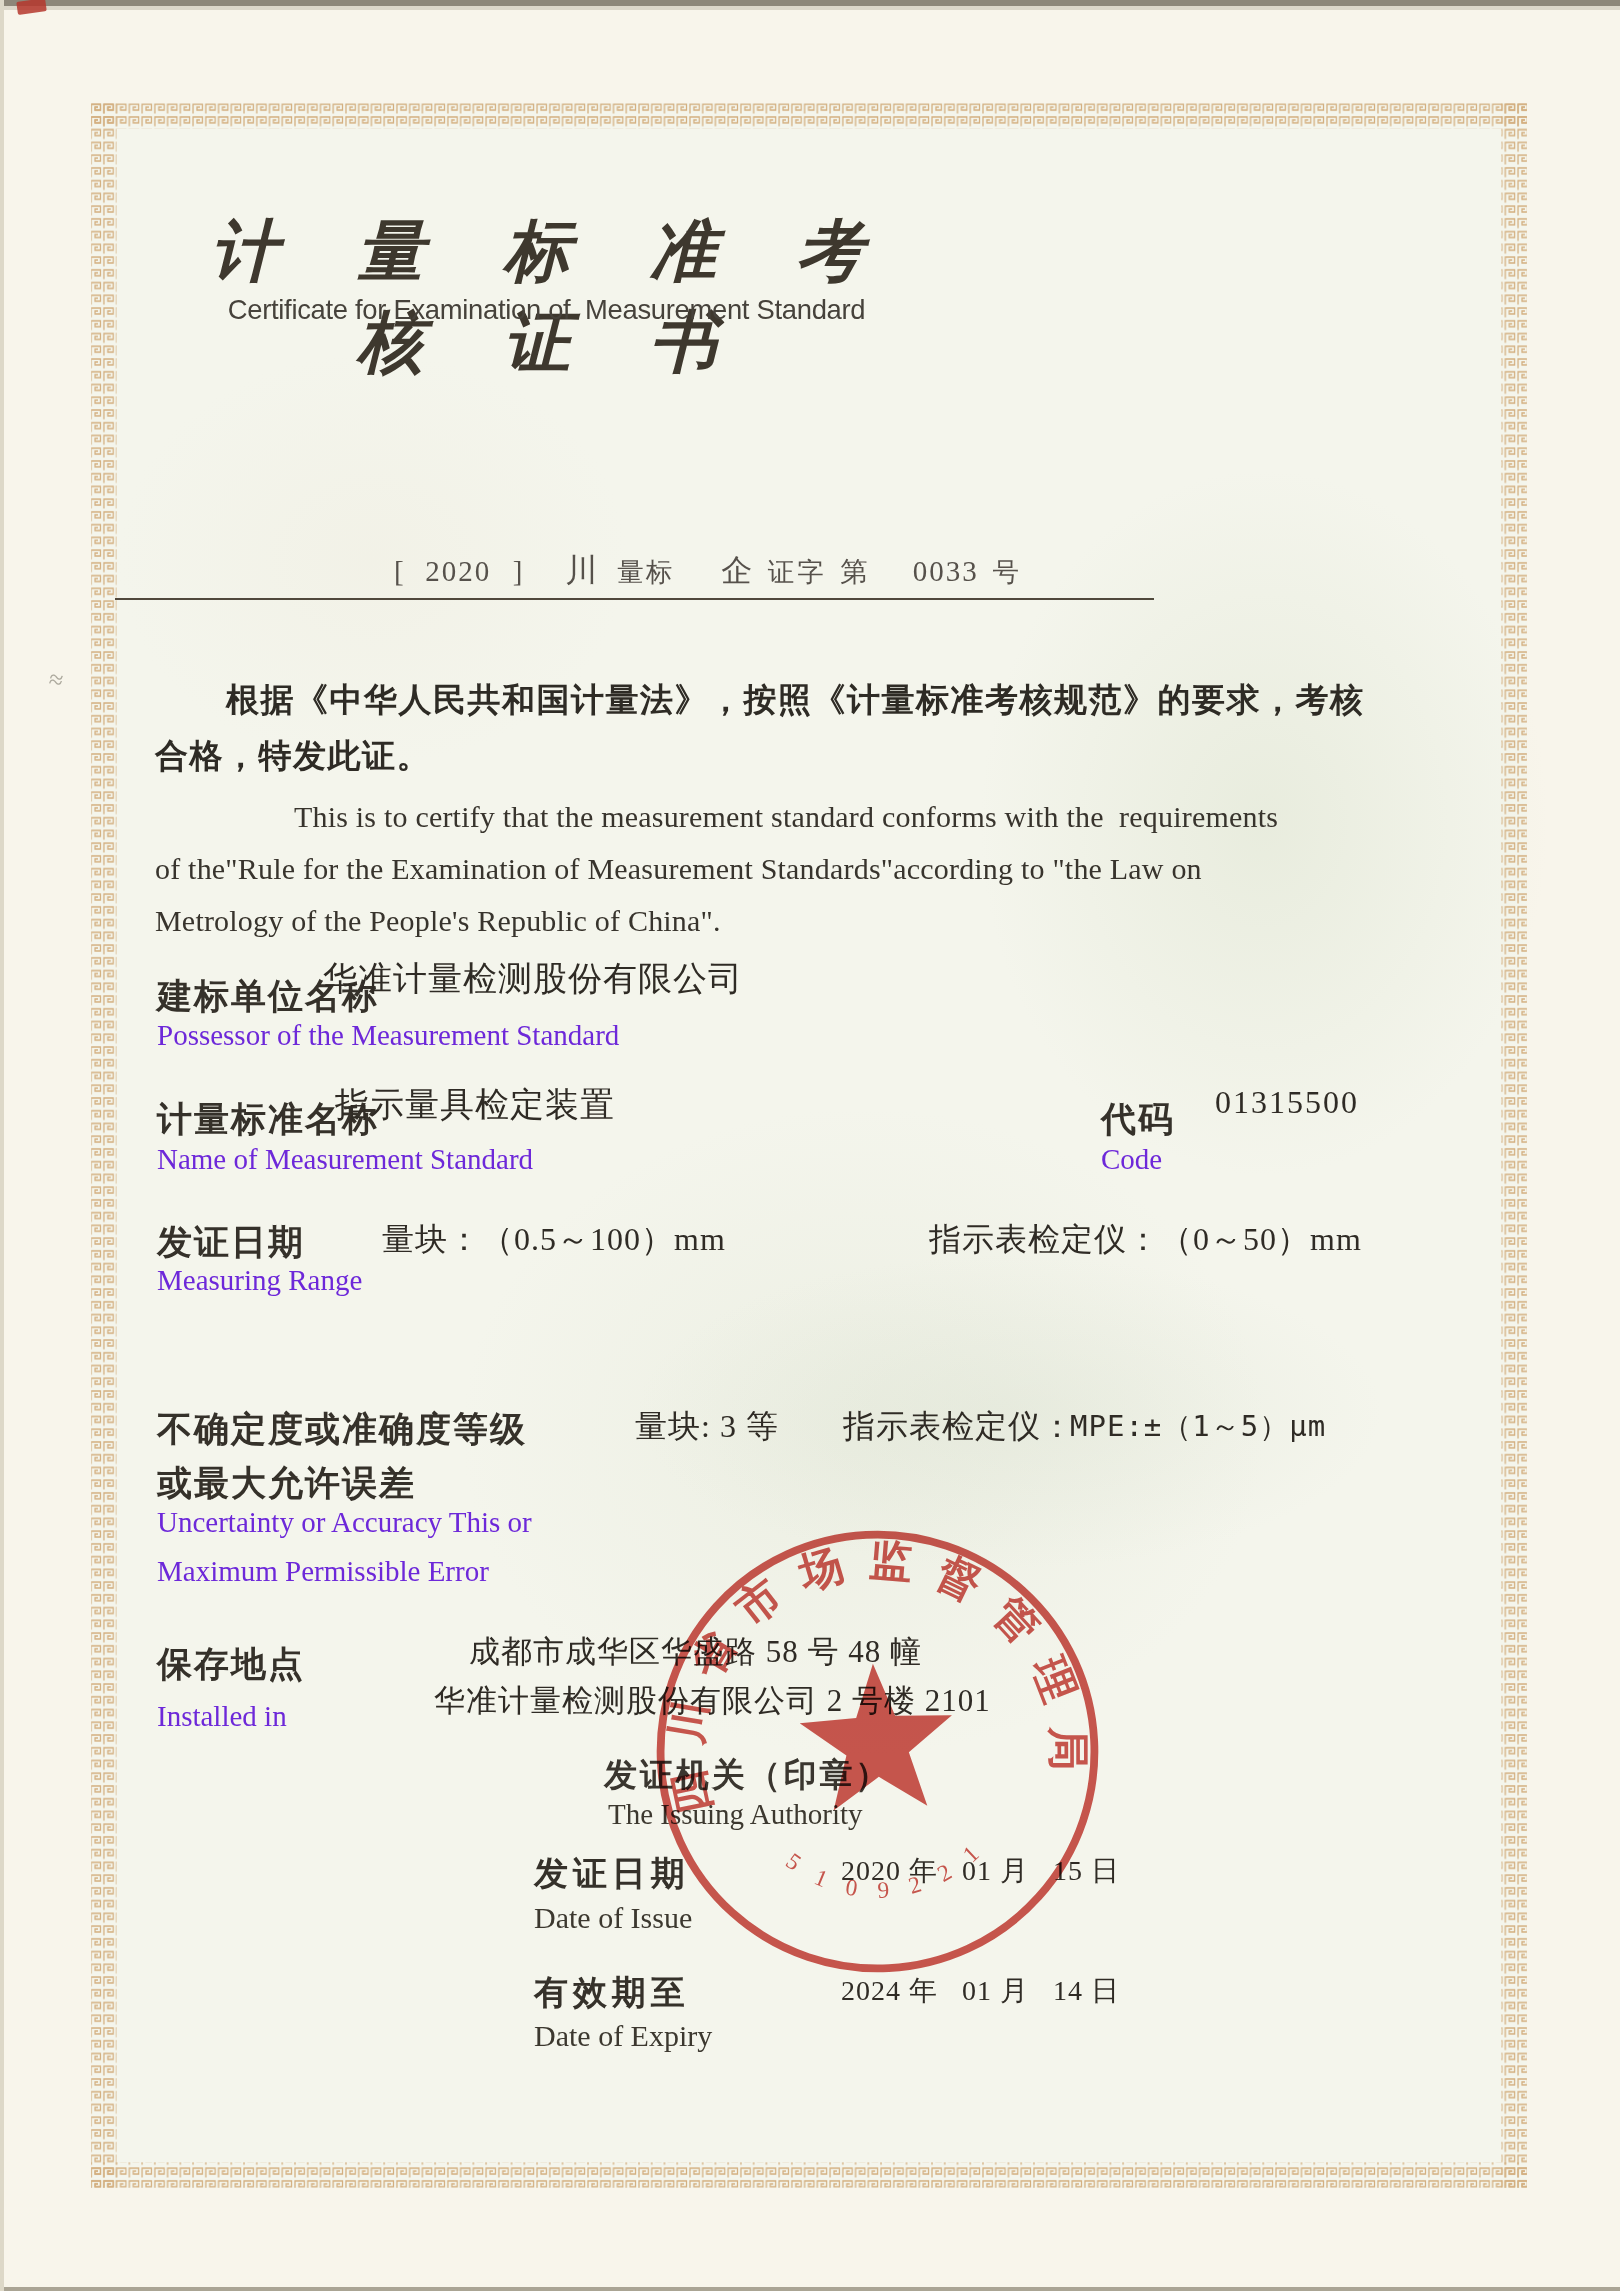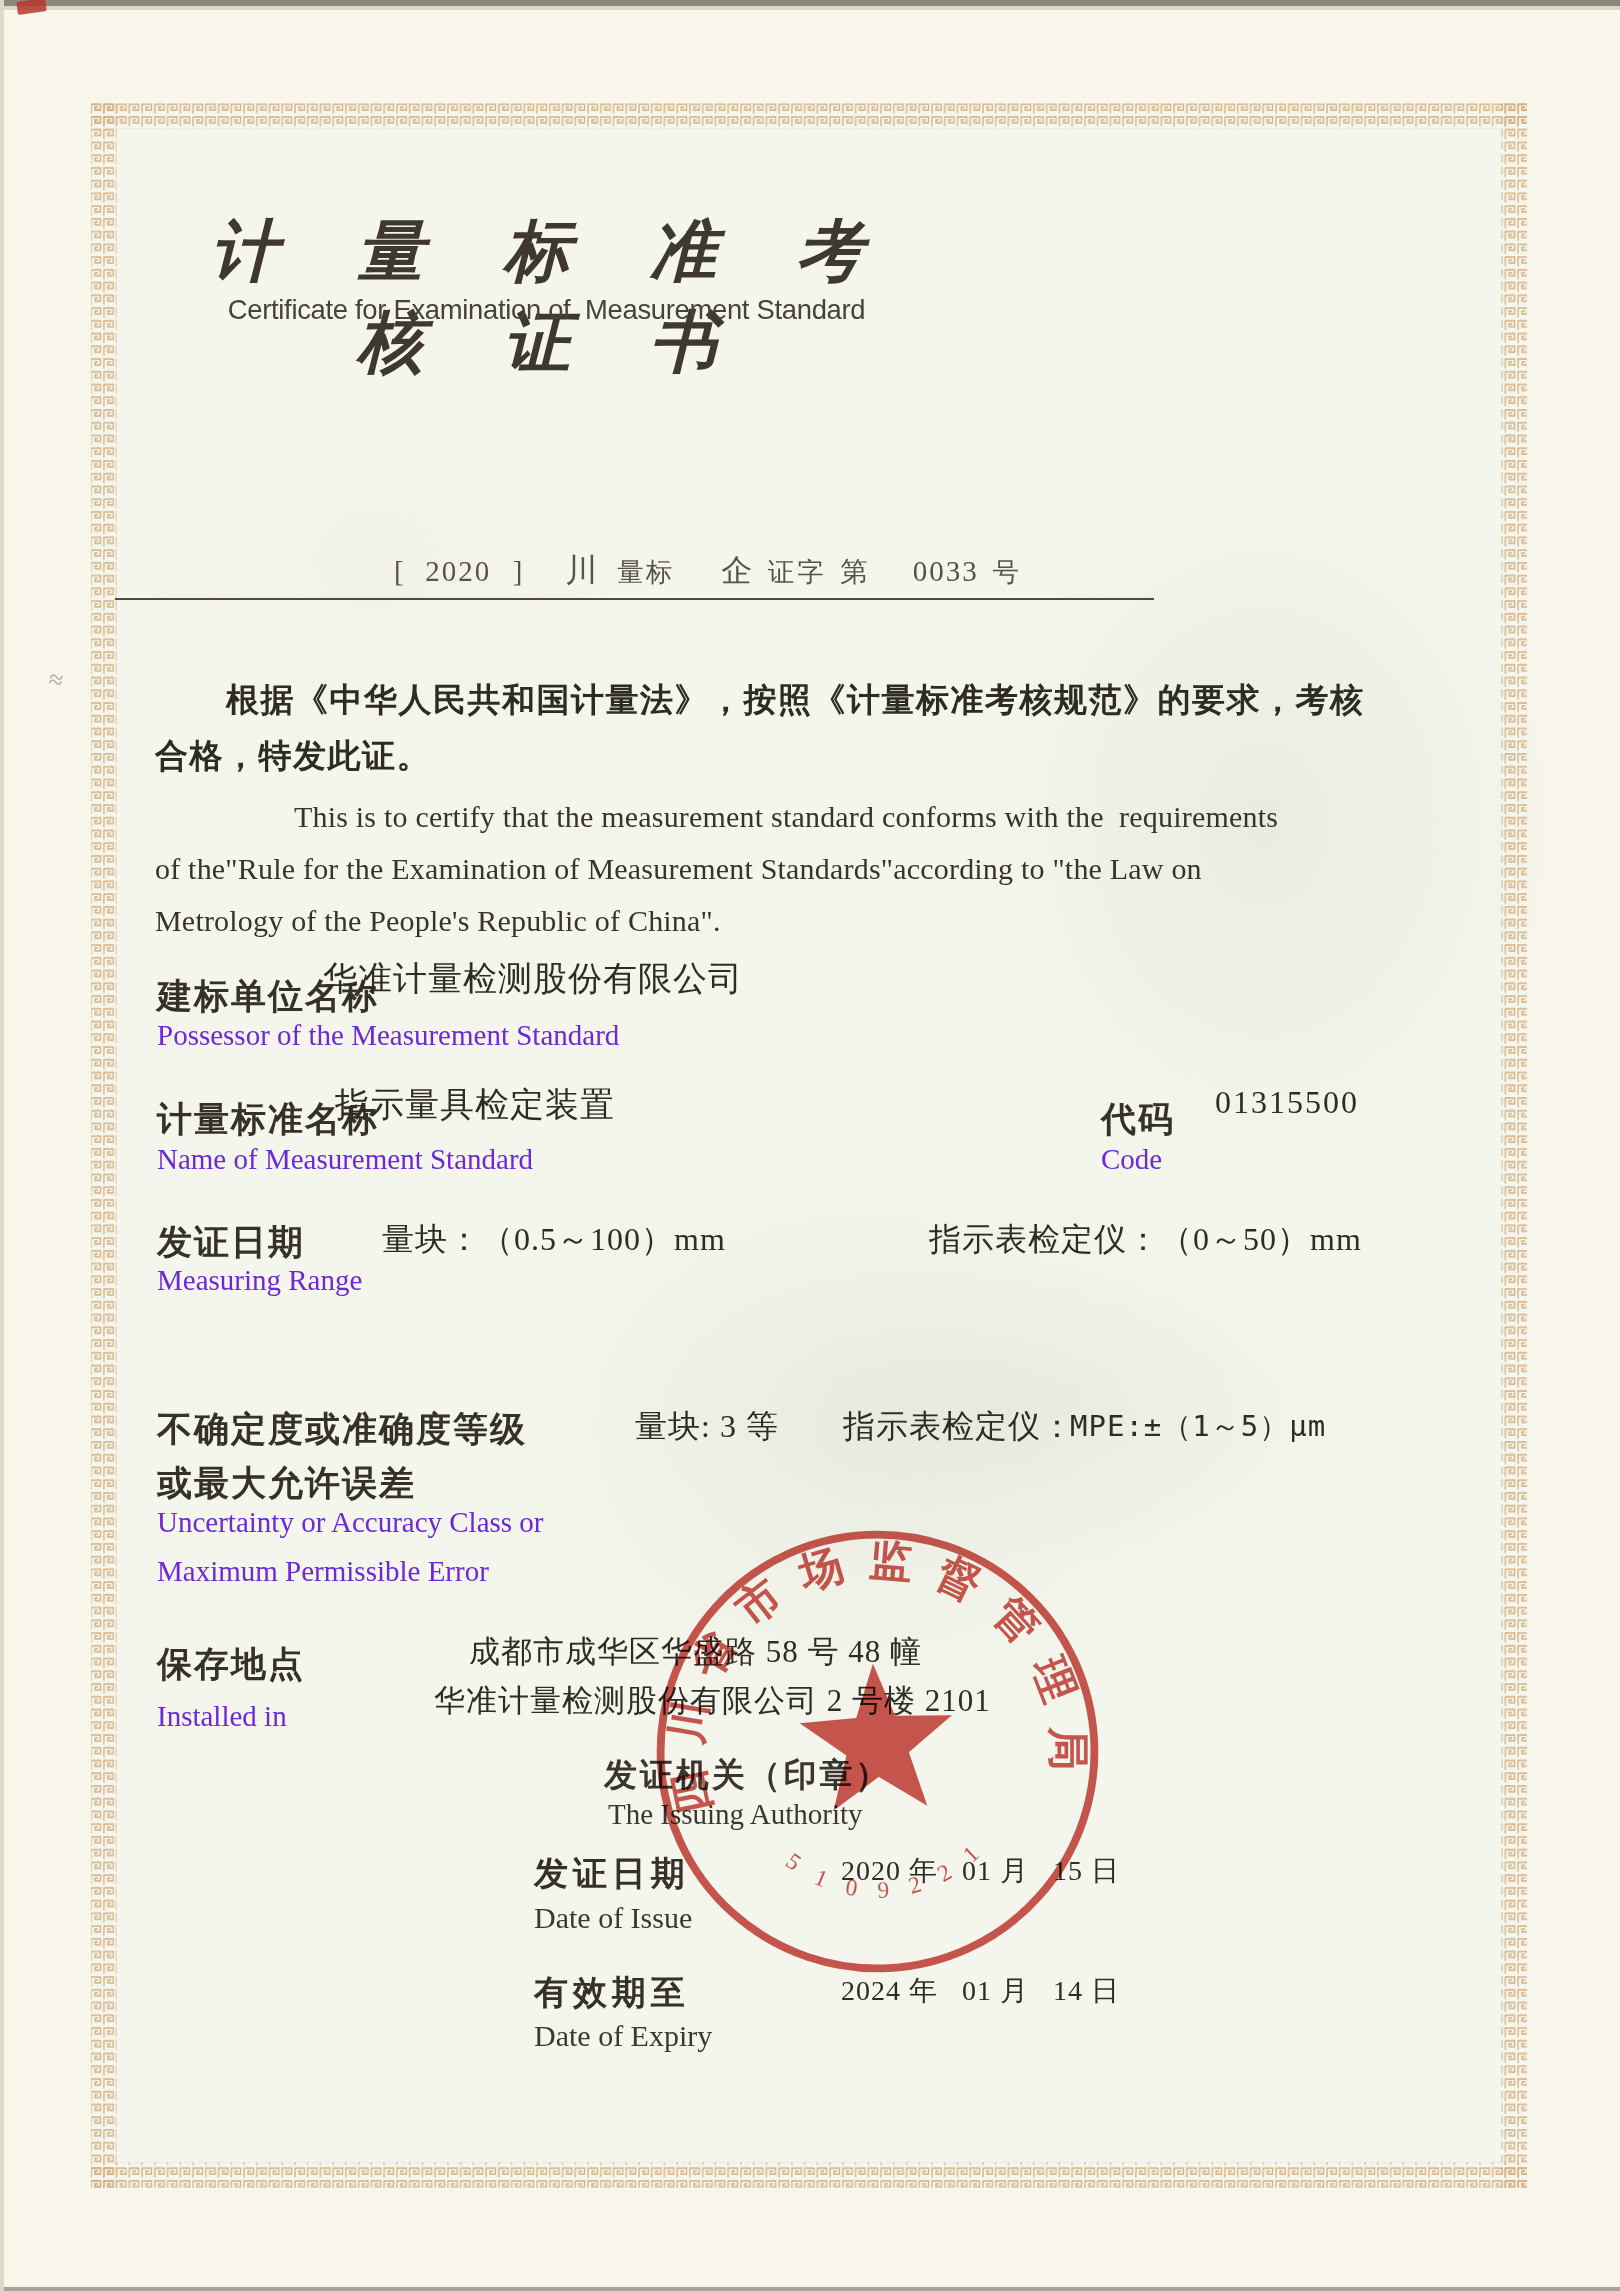--- a/index.html
+++ b/index.html
@@ -149,21 +149,21 @@
   <div class="flabel f3-cn">发证日期</div>
   <div class="fvalue f3-v1">量块：（0.5～100）mm</div>
   <div class="fvalue f3-v2">指示表检定仪：（0～50）mm</div>
   <div class="flabel-en f3-en">Measuring Range</div>
 
   <div class="flabel f4-cn1">不确定度或准确度等级</div>
   <div class="flabel f4-cn2">或最大允许误差</div>
   <div class="fvalue f4-v1">量块: 3 等</div>
   <div class="fvalue f4-v2">指示表检定仪：</div>
   <div class="fvalue f4-v3">MPE:±（1～5）μm</div>
-  <div class="flabel-en f4-en1">Uncertainty or Accuracy Class or</div>
+  <div class="flabel-en f4-en1">Uncertainty or Accuracy This or</div>
   <div class="flabel-en f4-en2">Maximum Permissible Error</div>
 
   <div class="flabel f5-cn">保存地点</div>
   <div class="fvalue f5-v1">成都市成华区华盛路 58 号 48 幢</div>
   <div class="fvalue f5-v2">华准计量检测股份有限公司 2 号楼 2101</div>
   <div class="flabel-en f5-en">Installed in</div>
 
   <div class="iss-cn">发证机关（印章）</div>
   <div class="iss-en">The Issuing Authority</div>
   <div class="date-lbl di-cn">发证日期</div>

